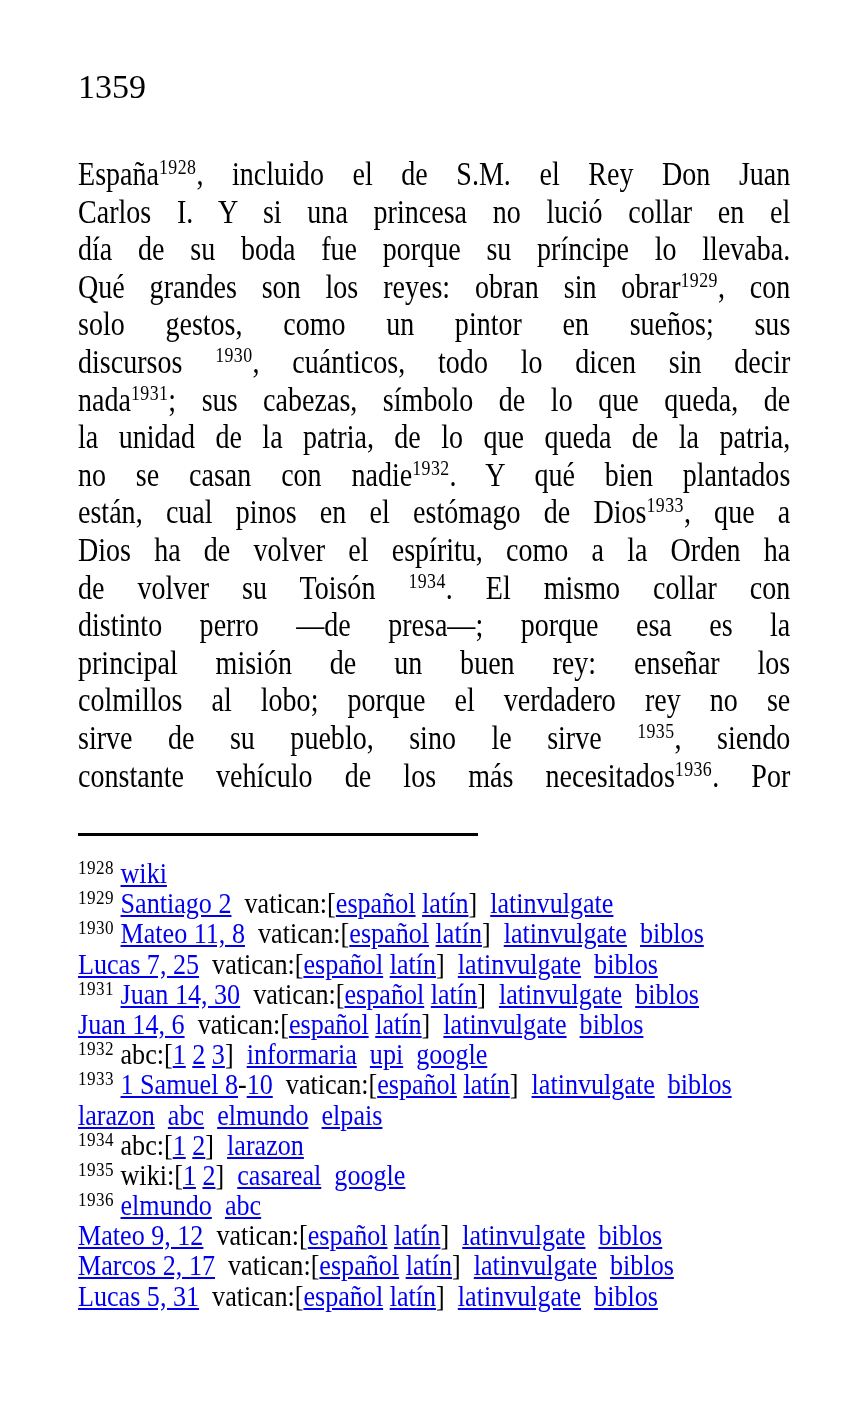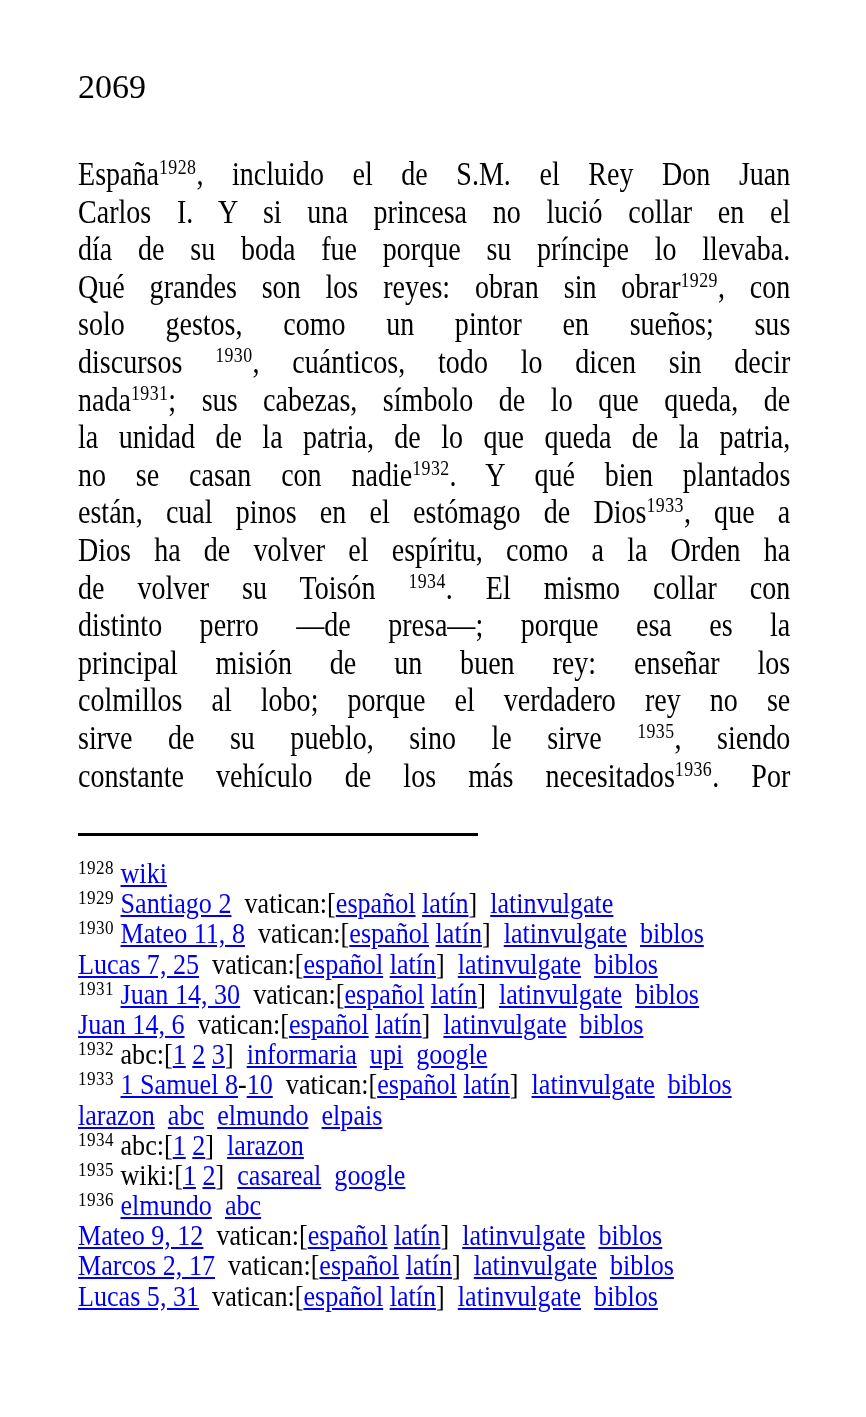--- a/index.html
+++ b/index.html
@@ -73,21 +73,21 @@
   .flink {
     color: #0000EE;
     text-decoration: underline;
     cursor: pointer;
   }
 </style>
 </head>
 <body>
 
 <div class="page">
-  <div class="page-number">2069</div>
+  <div class="page-number">1359</div>
 
   <div class="body-paragraph">
       <div class="bline">España<span class="bsup">1928</span>, incluido el de S.M. el Rey Don Juan</div>
       <div class="bline">Carlos I. Y si una princesa no lució collar en el</div>
       <div class="bline">día de su boda fue porque su príncipe lo llevaba.</div>
       <div class="bline">Qué grandes son los reyes: obran sin obrar<span class="bsup">1929</span>, con</div>
       <div class="bline">solo gestos, como un pintor en sueños; sus</div>
       <div class="bline">discursos <span class="bsup">1930</span>, cuánticos, todo lo dicen sin decir</div>
       <div class="bline">nada<span class="bsup">1931</span>; sus cabezas, símbolo de lo que queda, de</div>
       <div class="bline">la unidad de la patria, de lo que queda de la patria,</div>

